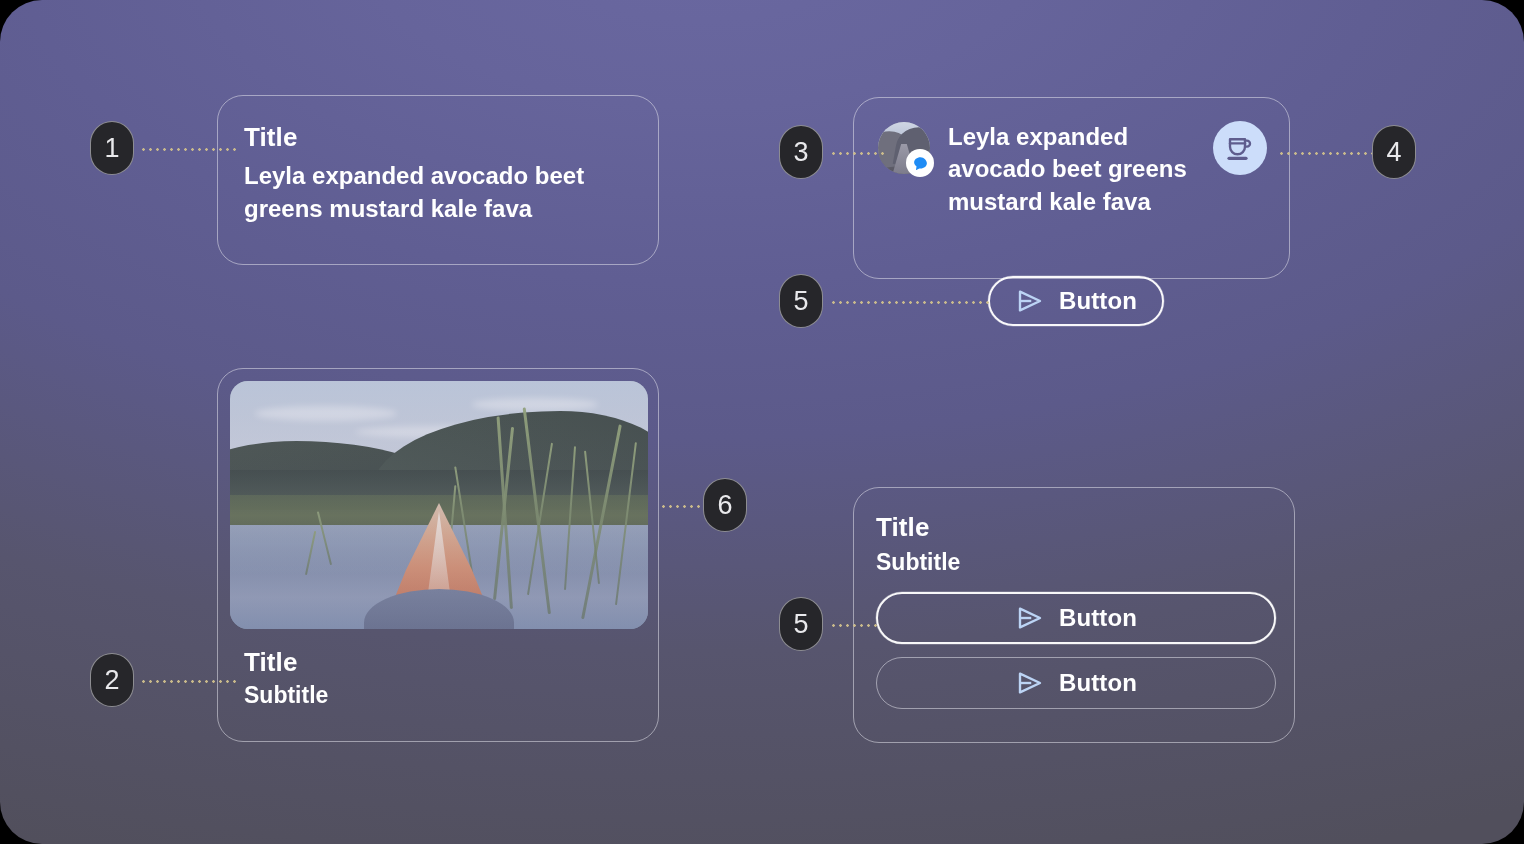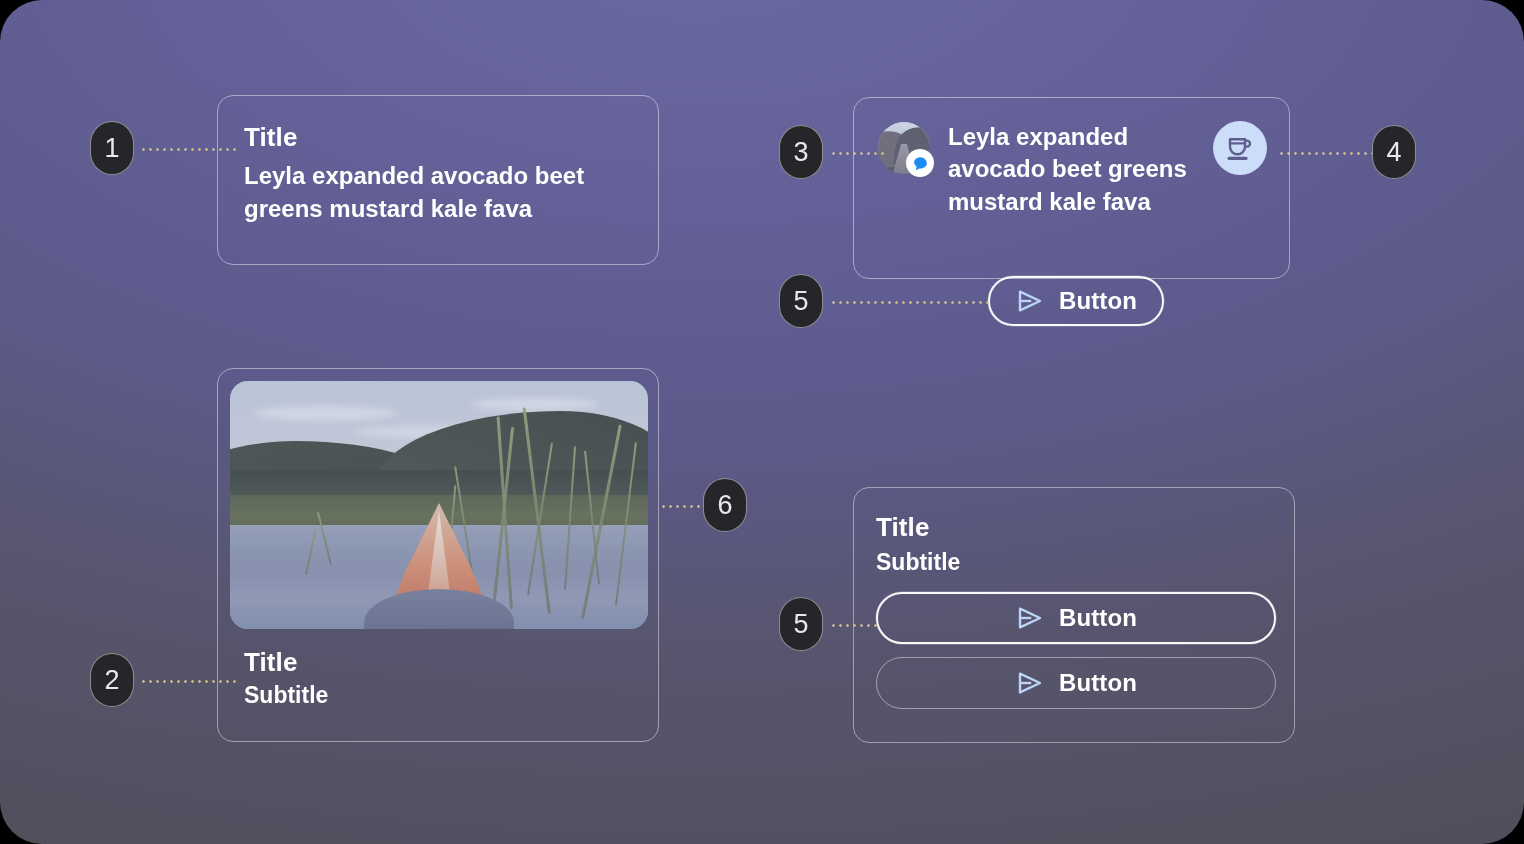--- a/index.html
+++ b/index.html
@@ -56,21 +56,21 @@
     background-position: 0 center;
     z-index: 30;
     opacity: .95;
   }
 
   
   .card {
     position: absolute;
     box-sizing: border-box;
     border: 1.5px solid rgba(232,232,240,0.52);
-    border-radius: 16px;
+    border-radius: 26px;
     background: transparent;
     z-index: 10;
   }
 
   
   #card-text {
     left: 217px; top: 95px;
     width: 442px; height: 170px;
     padding: 26px 30px 0 26px;
   }

